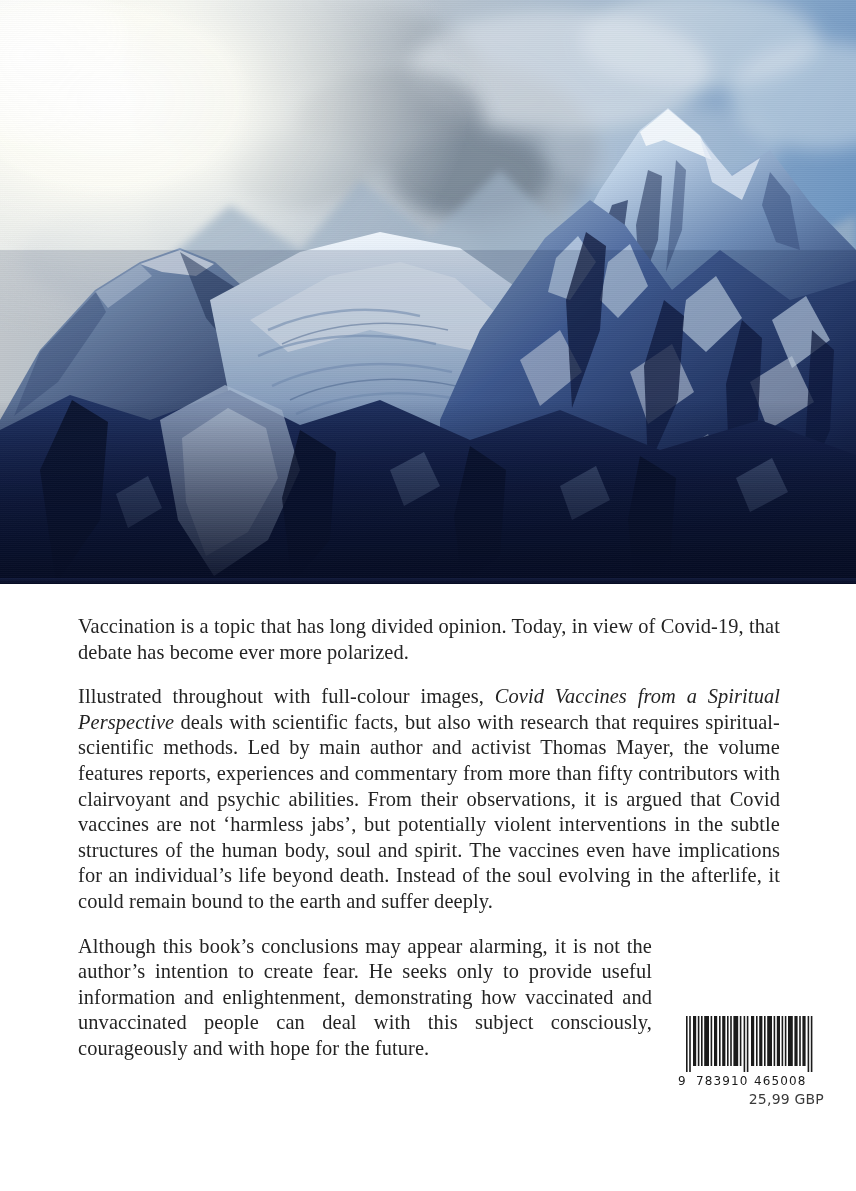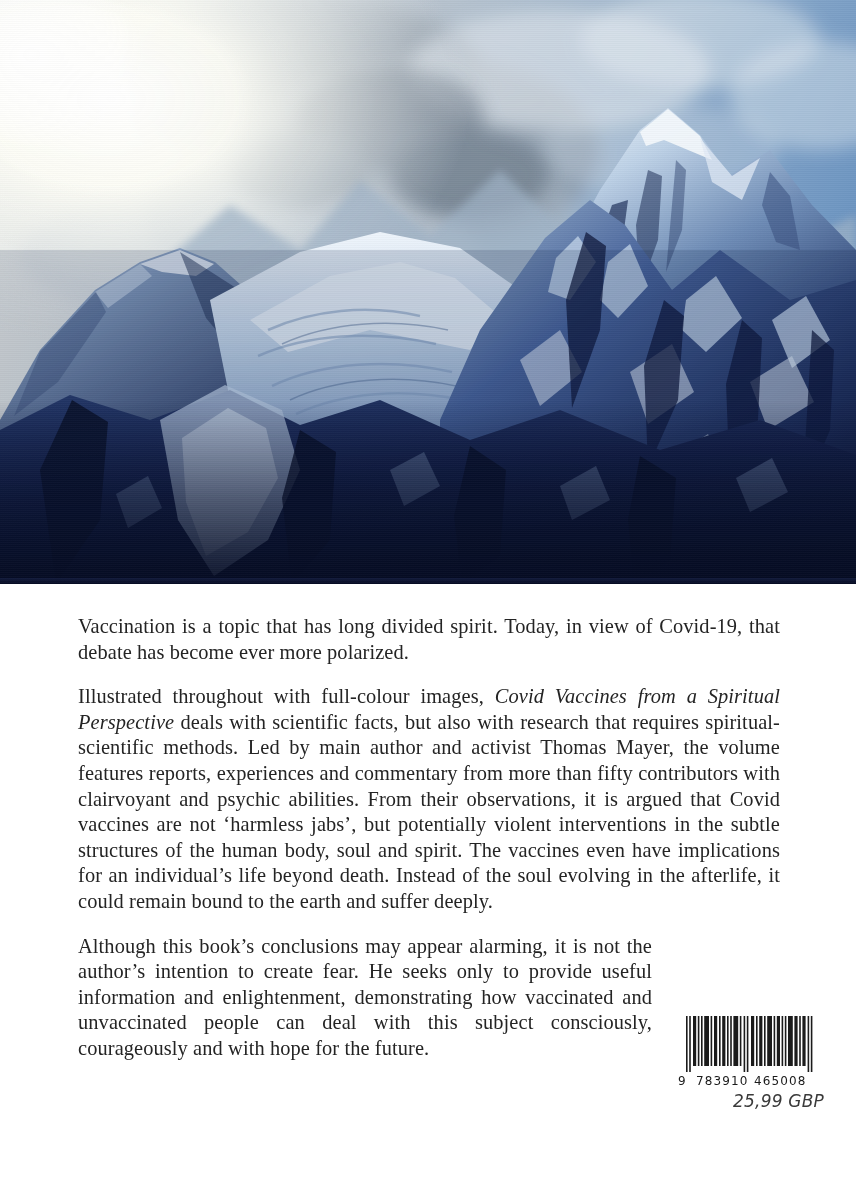--- a/index.html
+++ b/index.html
@@ -86,24 +86,23 @@
     display: block;
     width: 152px;
     height: 15px;
     margin-top: 1px;
   }
   #barcode-price {
     margin: 3px 0 0 0;
     text-align: right;
     padding-right: 4px;
     font-family: "DejaVu Sans", sans-serif;
-    font-size: 17px;
+    font-size: 14px;
     color: #3a3a3a;
     letter-spacing: .2px;
-    font-style: italic;
   }
 </style>
 </head>
 <body>
 
 <div id="cover-photo">
   <svg viewBox="0 0 856 584" preserveAspectRatio="none">
     <defs>
 
       <linearGradient id="skyGrad" x1="0" y1="0" x2="1" y2="0.35">
@@ -302,21 +301,21 @@
     <rect x="0" y="400" width="856" height="184" fill="url(#bottomFade)"></rect>
 
     <rect x="0" y="250" width="856" height="334" fill="#0e1c44" opacity=".16"></rect>
   </svg>
   <div class="scan-lines"></div>
   <div class="photo-edge"></div>
 </div>
 
 <div id="blurb">
 
-  <p class="para" id="para-1">Vaccination is a topic that has long divided spirit. Today, in view of Covid-19, that debate has become ever more polarized.</p>
+  <p class="para" id="para-1">Vaccination is a topic that has long divided opinion. Today, in view of Covid-19, that debate has become ever more polarized.</p>
 
   <p class="para" id="para-2"><span>Illustrated throughout with full-colour images, </span><em>Covid Vaccines from a Spiritual Perspective</em><span> deals with scientific facts, but also with research that requires spiritual-scientific methods. Led by main author and activist Thomas Mayer, the volume features reports, experiences and commentary from more than fifty contributors with clairvoyant and psychic abilities. From their observations, it is argued that Covid vaccines are not ‘harmless jabs’, but potentially violent interventions in the subtle structures of the human body, soul and spirit. The vaccines even have implications for an individual’s life beyond death. Instead of the soul evolving in the afterlife, it could remain bound to the earth and suffer deeply.</span></p>
 
   <p class="para" id="para-4">Although this book’s conclusions may appear alarming, it is not the author’s intention to create fear. He seeks only to provide useful information and enlightenment, demonstrating how vaccinated and unvaccinated people can deal with this subject consciously, courageously and with hope for the future.</p>
 </div>
 
 <div id="barcode-block">
 
   <svg id="barcode-bars" viewBox="0 0 152 56" preserveAspectRatio="none">
     <rect x="0" y="0" width="152" height="56" fill="#ffffff"></rect>

